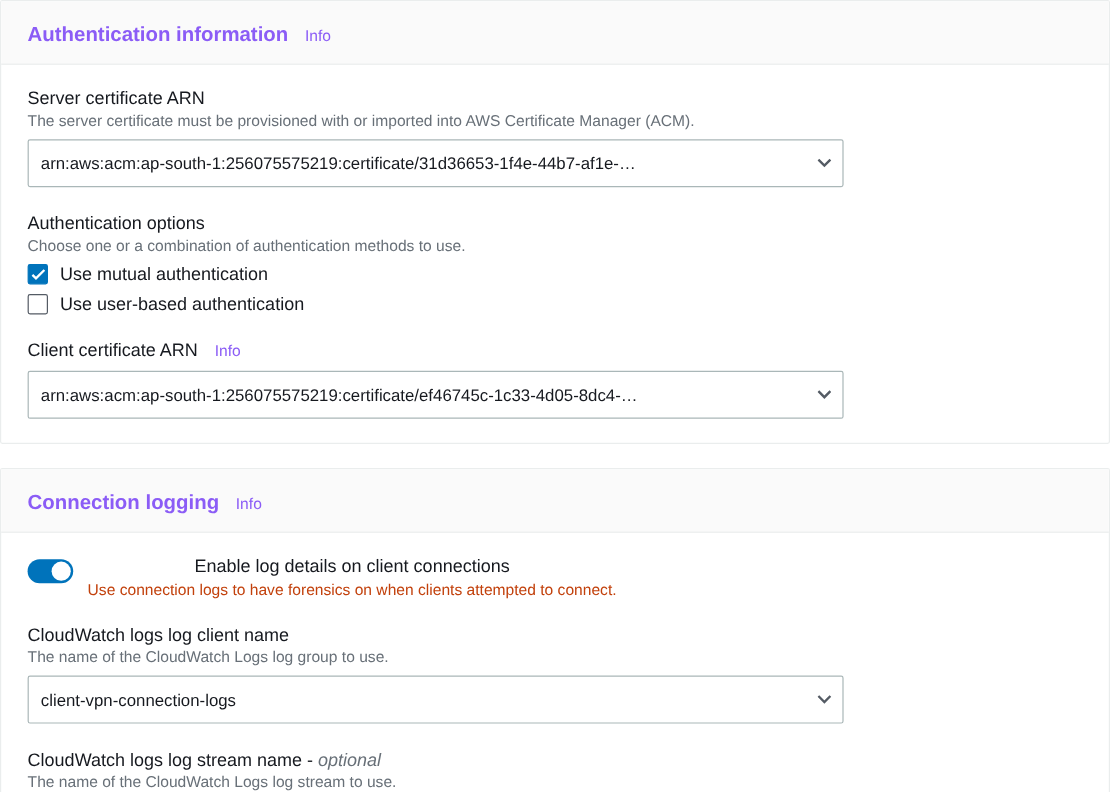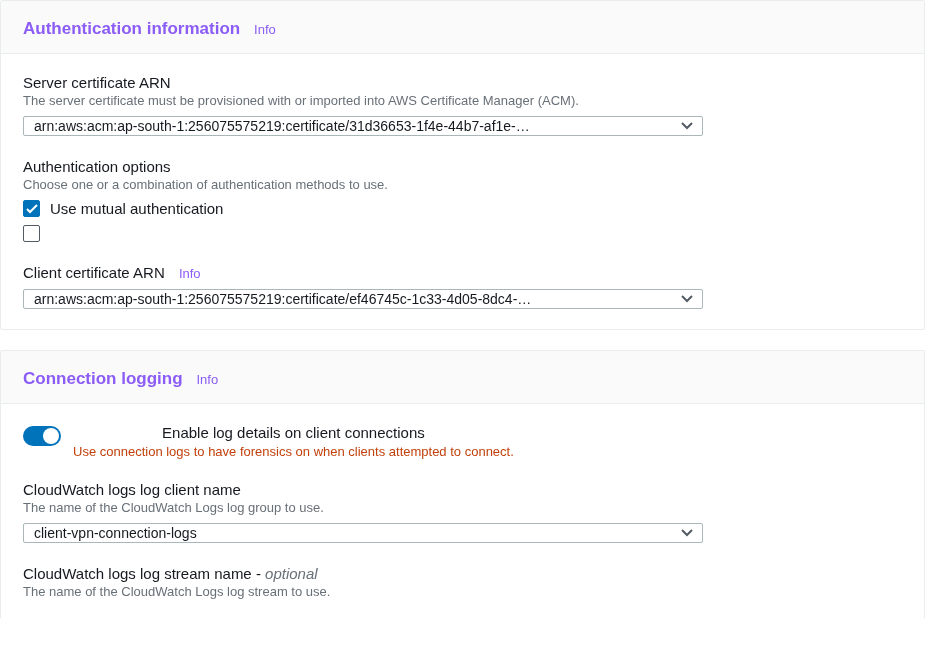--- a/index.html
+++ b/index.html
@@ -53,21 +53,21 @@
       margin-top: 2px;
       margin-bottom: 8px;
     }
     .select-wrap {
       position: relative;
       width: 680px;
       max-width: 100%;
     }
     .select-input {
       width: 100%;
-      height: 20px;
+      height: 40px;
       border: 1px solid #aab7b8;
       border-radius: 2px;
       padding: 6px 36px 6px 10px;
       font-size: 14px;
       color: #16191f;
       background: #fff;
       white-space: nowrap;
       overflow: hidden;
       text-overflow: ellipsis;
       display: flex;
@@ -185,20 +185,21 @@
               <path d="M1 5 L4 8 L11 1" fill="none" stroke="#fff" stroke-width="2"></path>
             </svg>
         </span>
         <span class="check-label">Use mutual authentication</span>
       </div>
 
       <div class="checkbox-row">
         <span class="checkbox">
           
         </span>
+        <span class="check-label">Use user-based authentication</span>
       </div>
     </div>
 
     <div class="field-group">
       <span class="field-label">
         <span>Client certificate ARN</span>
         <span class="info-link">Info</span>
       </span>
       <div style="height:8px"></div>
       <div class="select-wrap">

